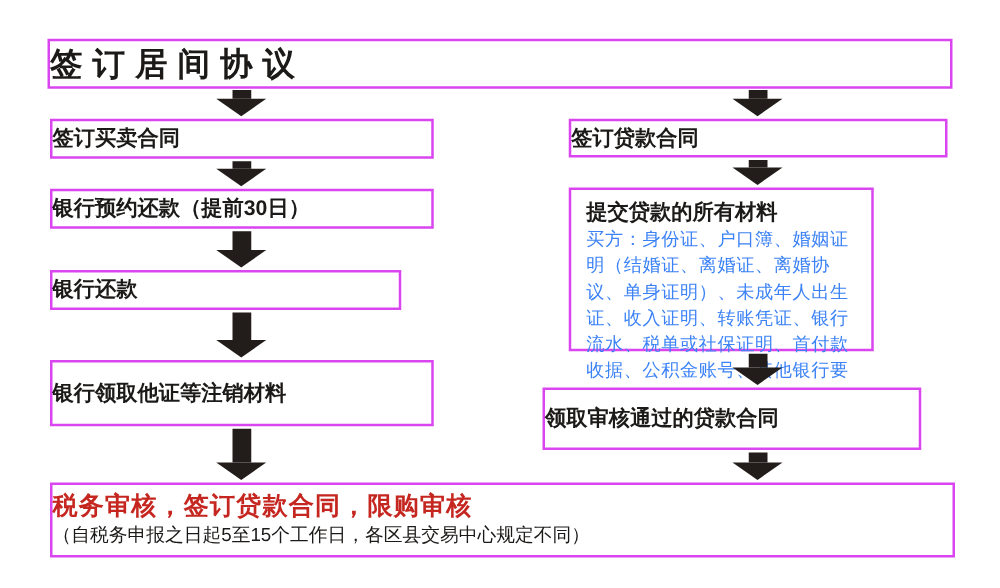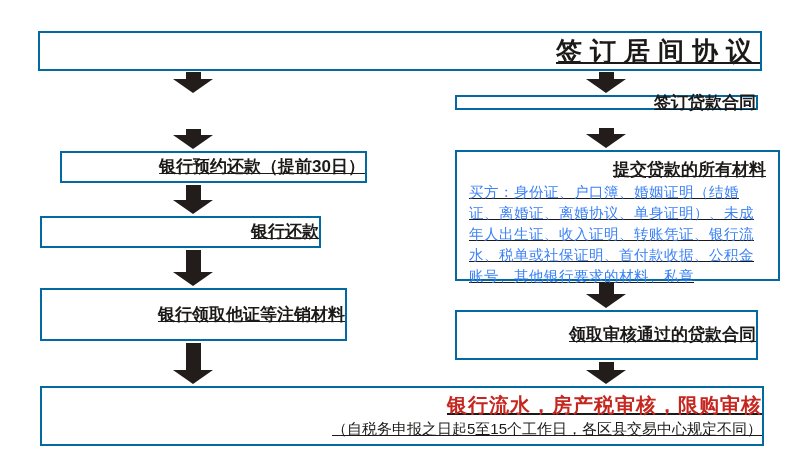--- a/index.html
+++ b/index.html
@@ -11,28 +11,27 @@
   }
   #canvas {
     position: relative;
     width: 800px; height: 470px;
     background: #ffffff;
     overflow: hidden;
   }
   .node {
     position: absolute;
     background: #ffffff;
-    border: 2px solid #0369a1;
+    border: 2px solid #d946ef;
     box-sizing: border-box;
     display: flex;
     flex-direction: column;
-    align-items: flex-end;
+    align-items: flex-start;
     justify-content: center;
     text-align: center;
-    text-decoration: underline;
   }
   .node .label {
     font-weight: 700;
     font-size: 17px;
     line-height: 22px;
     color: #1c1a18;
   }
   .title-node .label {
     font-size: 26px;
     letter-spacing: 8px;
@@ -75,79 +74,82 @@
 
   <div class="arrow" style="left:173px; top:72px; height:21px;">
     <div class="stem"></div>
     <div class="head"></div>
   </div>
   <div class="arrow" style="left:586px; top:72px; height:21px;">
     <div class="stem"></div>
     <div class="head"></div>
   </div>
 
+  <div class="node" style="left:40px; top:95px; width:307px; height:32px;">
+    <div class="label">签订买卖合同</div>
+  </div>
 
   <div class="arrow" style="left:173px; top:129px; height:20px;">
     <div class="stem"></div>
     <div class="head"></div>
   </div>
 
-  <div class="node" style="left:40px; top:151px; width:307px; height:32px;margin-left:20px;">
+  <div class="node" style="left:40px; top:151px; width:307px; height:32px;">
     <div class="label">银行预约还款（提前30日）</div>
   </div>
 
   <div class="arrow" style="left:173px; top:185px; height:29px;">
     <div class="stem"></div>
     <div class="head"></div>
   </div>
 
   <div class="node" style="left:40px; top:216px; width:281px; height:32px;">
     <div class="label">银行还款</div>
   </div>
 
   <div class="arrow" style="left:173px; top:250px; height:36px;">
     <div class="stem"></div>
     <div class="head"></div>
   </div>
 
-  <div class="node" style="left:40px; top:288px; width:307px; height:53px;padding-left:12px;">
+  <div class="node" style="left:40px; top:288px; width:307px; height:53px;">
     <div class="label">银行领取他证等注销材料</div>
   </div>
 
   <div class="arrow" style="left:173px; top:343px; height:41px;">
     <div class="stem"></div>
     <div class="head"></div>
   </div>
 
-  <div class="node" style="left:455px; top:95px; width:303px; height:15px;padding-left:44px;">
+  <div class="node" style="left:455px; top:95px; width:303px; height:31px;">
     <div class="label">签订贷款合同</div>
   </div>
 
   <div class="arrow" style="left:586px; top:128px; height:20px;">
     <div class="stem"></div>
     <div class="head"></div>
   </div>
 
-  <div class="node materials-node" style="left:455px; top:150px; width:325px; height:131px;">
+  <div class="node materials-node" style="left:455px; top:150px; width:244px; height:131px;">
     <div class="label">提交贷款的所有材料</div>
     <div class="materials-body">买方：身份证、户口簿、婚姻证明（结婚证、离婚证、离婚协议、单身证明）、未成年人出生证、收入证明、转账凭证、银行流水、税单或社保证明、首付款收据、公积金账号、其他银行要求的材料、私章</div>
   </div>
 
   <div class="arrow" style="left:586px; top:283px; height:25px;">
     <div class="stem"></div>
     <div class="head"></div>
   </div>
 
-  <div class="node" style="left:455px; top:310px; width:303px; height:50px;padding-left:36px;">
+  <div class="node" style="left:434px; top:310px; width:303px; height:50px;">
     <div class="label">领取审核通过的贷款合同</div>
   </div>
 
   <div class="arrow" style="left:586px; top:362px; height:22px;">
     <div class="stem"></div>
     <div class="head"></div>
   </div>
 
   <div class="node" style="left:40px; top:386px; width:724px; height:60px;">
-    <div class="red-line">银行流水，房产税审核，限购审核</div>
+    <div class="red-line">税务审核，签订贷款合同，限购审核</div>
     <div class="sub-line">（自税务申报之日起5至15个工作日，各区县交易中心规定不同）</div>
   </div>
 
 </div>
 
 </body></html>

